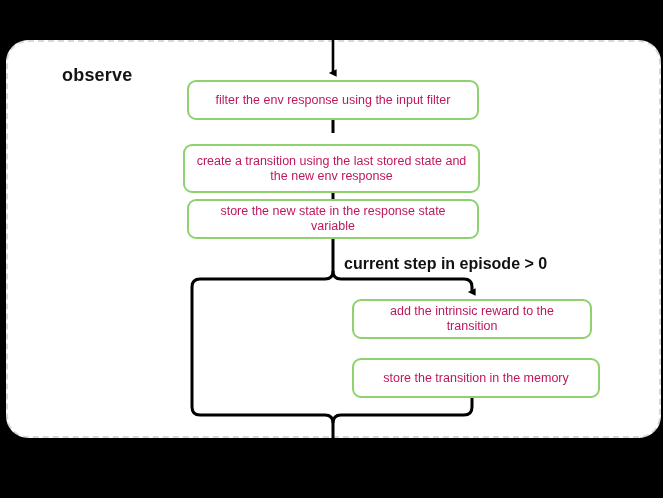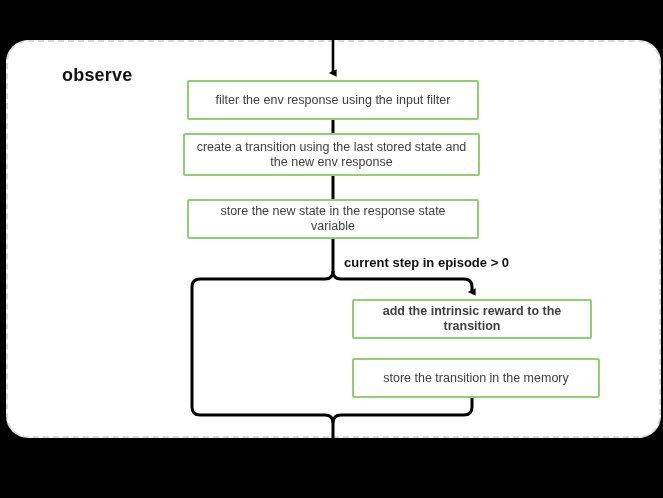--- a/index.html
+++ b/index.html
@@ -40,41 +40,41 @@
     color: #141414;
     letter-spacing: 0.2px;
     margin-left: 40px;
   }
   
   .node {
     position: absolute;
     box-sizing: border-box;
     background: #ffffff;
     border: 2.5px solid #8fd16f;
-    border-radius: 2px;
+    border-radius: 9px;
     display: flex;
     align-items: center;
     justify-content: center;
     text-align: center;
-    color: #404040;
+    color: #be185d;
     font-size: 12.5px;
     line-height: 15px;
     padding: 3px 10px;
   }
   .node-n1 { left: 187px; top: 80px;  width: 292px; height: 40px; }
-  .node-n2 { left: 183px; top: 133px; width: 297px; height: 43px; }
+  .node-n2 { left: 183px; top: 144px; width: 297px; height: 49px; }
   .node-n3 { left: 187px; top: 199px; width: 292px; height: 40px; }
-  .node-n4 { left: 352px; top: 299px; width: 240px; height: 40px; font-weight: bold; }
+  .node-n4 { left: 352px; top: 299px; width: 240px; height: 40px; }
   .node-n5 { left: 352px; top: 358px; width: 248px; height: 40px; }
 
   .edge-label {
     position: absolute;
     left: 344px;
     top: 255px;
-    font-size: 13px;
+    font-size: 16px;
     font-weight: bold;
     color: #111111;
     white-space: nowrap;
   }
   svg.edges {
     position: absolute;
     left: 0;
     top: 0;
     width: 663px;
     height: 498px;

